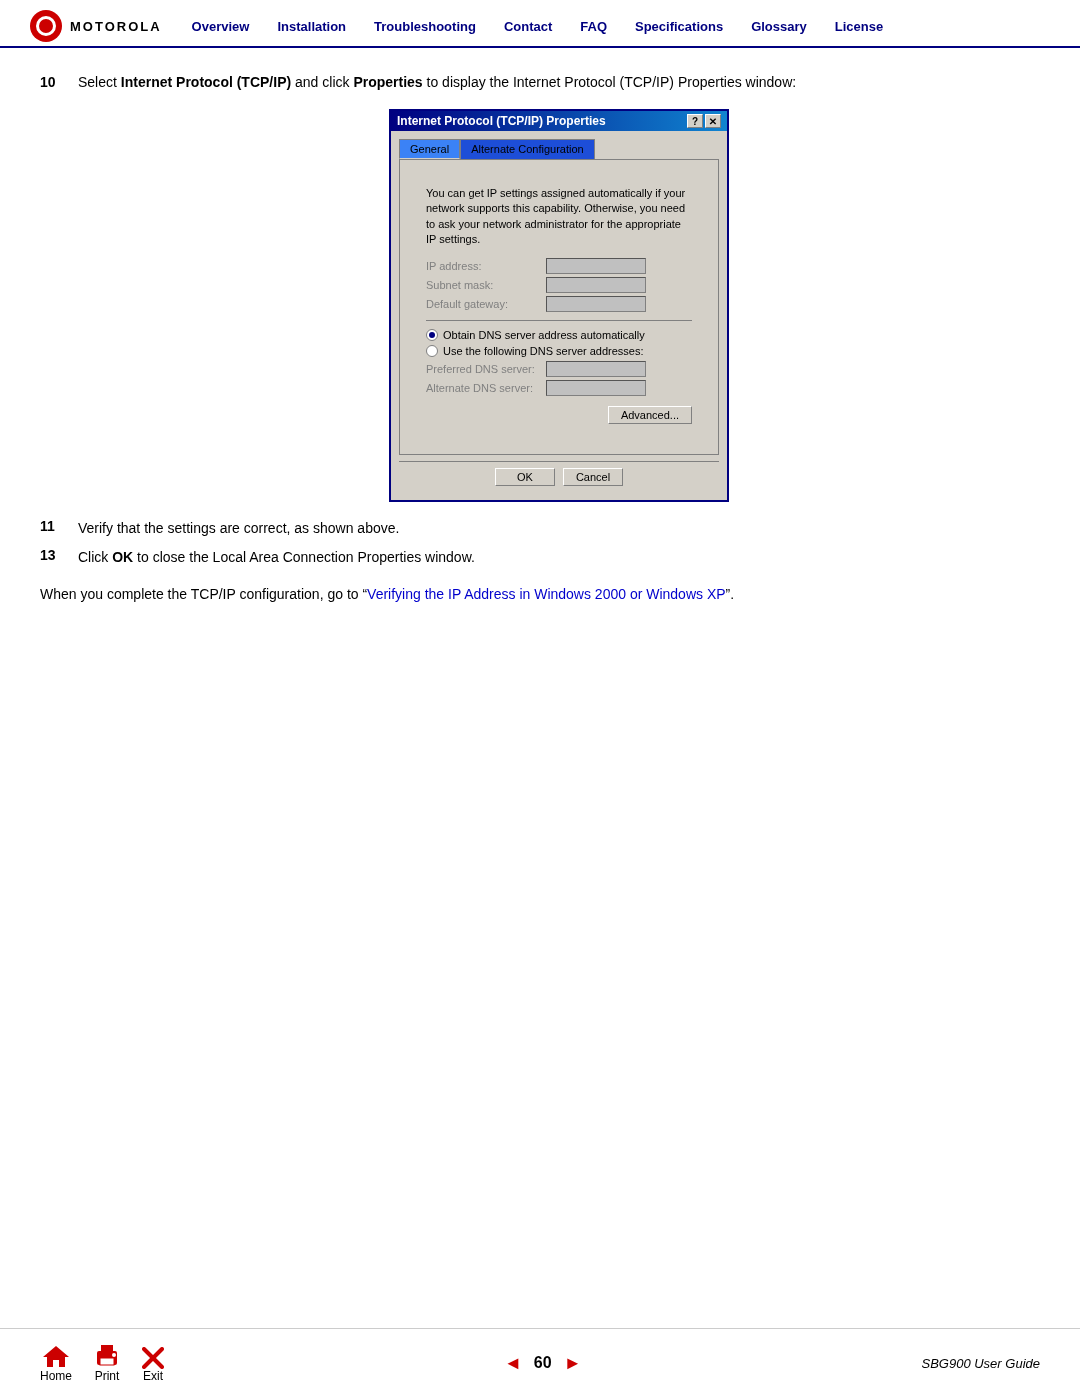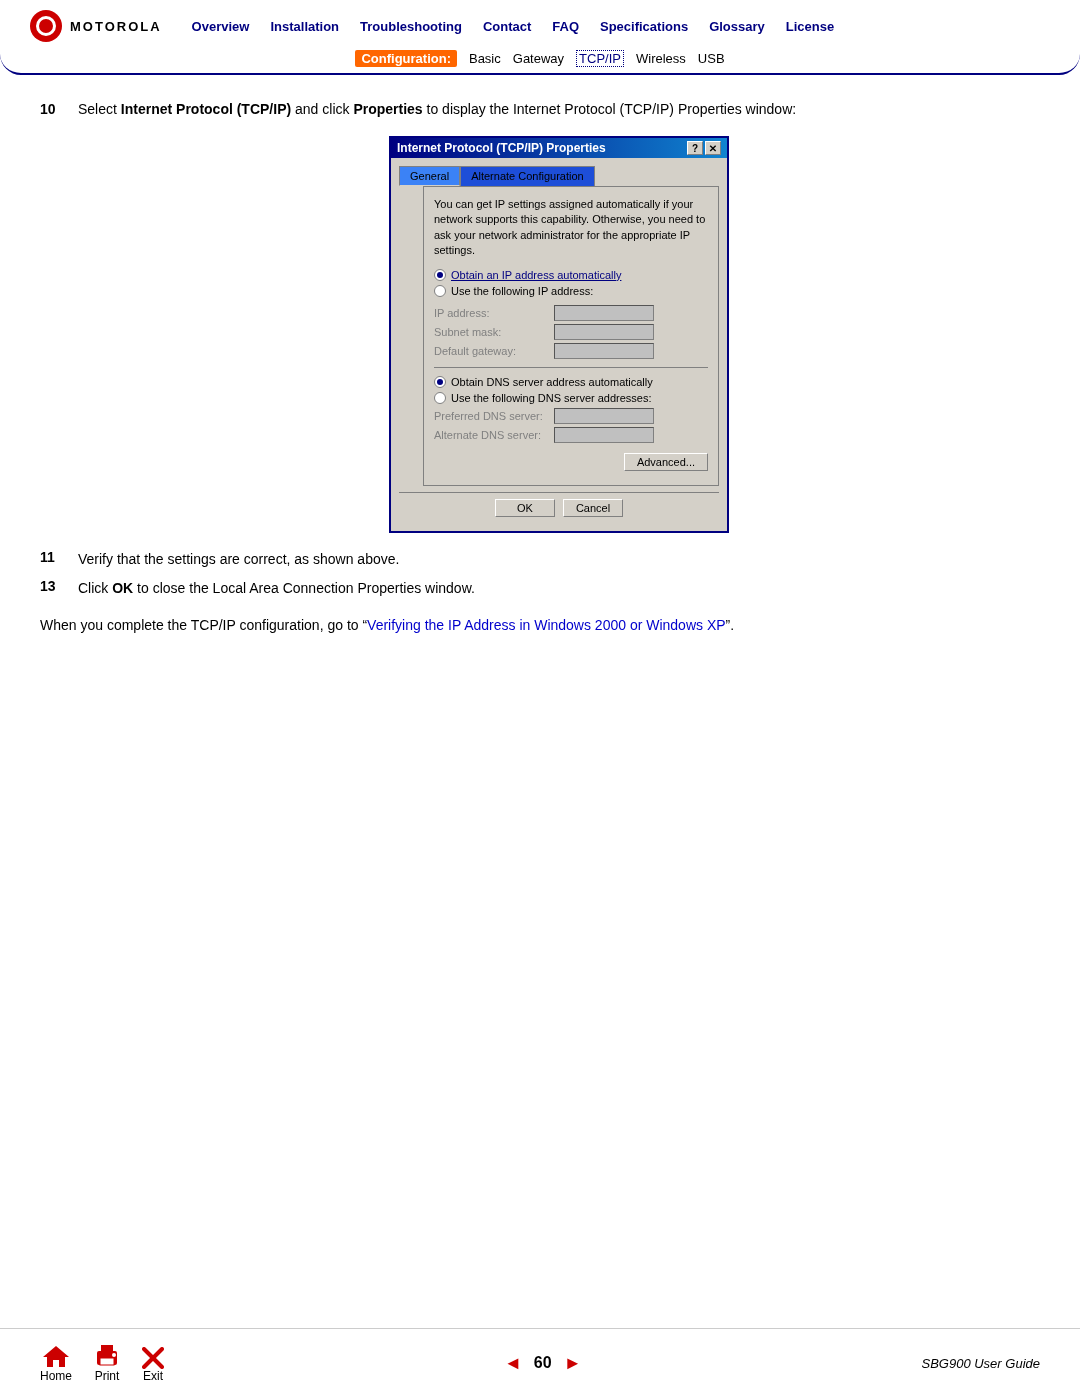--- a/index.html
+++ b/index.html
@@ -11,21 +11,20 @@
       font-size: 14px;
       color: #000000;
       position: relative;
     }
 
     
     .header {
       padding: 10px 30px 0 30px;
       border-bottom: 2px solid #000080;
       margin-bottom: 0;
-      border-radius: 21px;
     }
     .header-top {
       display: flex;
       align-items: center;
       margin-bottom: 4px;
     }
     .motorola-logo {
       display: flex;
       align-items: center;
       margin-right: 30px;
@@ -47,21 +46,21 @@
       border-radius: 50%;
     }
     .motorola-text {
       font-weight: bold;
       font-size: 13px;
       letter-spacing: 2px;
       color: #000000;
     }
     .nav-links {
       display: flex;
-      gap: 21px;
+      gap: 28px;
       align-items: center;
     }
     .nav-link {
       color: #000080;
       text-decoration: none;
       font-size: 13px;
       font-weight: bold;
       cursor: pointer;
     }
     .nav-link.active-troubleshooting {
@@ -177,22 +176,21 @@
     }
     .win-tab.active {
       background: #3b82f6;
       border-bottom: 1px solid #d4d0c8;
       z-index: 1;
       font-weight: normal;
     }
     .win-tab-content {
       border: 1px solid #808080;
       background: #d4d0c8;
-      padding: 10px;
-      margin-left: 24px;
+      padding: 26px;
     }
     .win-description {
       font-size: 11px;
       line-height: 1.4;
       margin-bottom: 10px;
       color: #000;
     }
     .win-radio-group {
       margin-bottom: 8px;
     }
@@ -368,28 +366,20 @@
     <nav class="nav-links">
       <a class="nav-link">Overview</a>
       <a class="nav-link">Installation</a>
       <a class="nav-link active-troubleshooting">Troubleshooting</a>
       <a class="nav-link">Contact</a>
       <a class="nav-link">FAQ</a>
       <a class="nav-link">Specifications</a>
       <a class="nav-link">Glossary</a>
       <a class="nav-link">License</a>
     </nav>
-  </div>
-  <div class="header-bottom">
-    <span class="config-box">Configuration:</span>
-    <a class="sub-nav-link">Basic</a>
-    <a class="sub-nav-link">Gateway</a>
-    <a class="sub-nav-link tcpip">TCP/IP</a>
-    <a class="sub-nav-link">Wireless</a>
-    <a class="sub-nav-link">USB</a>
   </div>
 </div>
 
 <div class="main-content">
 
   <div class="step-block">
     <span class="step-number">10</span>
     <p class="step-text">
       Select <b>Internet Protocol (TCP/IP)</b> and click <b>Properties</b> to display the Internet Protocol (TCP/IP) Properties window:
     </p>
@@ -405,30 +395,20 @@
         </div>
       </div>
       <div class="win-dialog-body">
         <div class="win-tabs">
           <div class="win-tab active">General</div>
           <div class="win-tab">Alternate Configuration</div>
         </div>
         <div class="win-tab-content">
           <p class="win-description">You can get IP settings assigned automatically if your network supports this capability. Otherwise, you need to ask your network administrator for the appropriate IP settings.</p>
 
-          <div class="win-radio-group">
-            <div class="win-radio-item">
-              <div class="win-radio checked"></div>
-              <span class="win-radio-label underlined">Obtain an IP address automatically</span>
-            </div>
-            <div class="win-radio-item">
-              <div class="win-radio"></div>
-              <span class="win-radio-label">Use the following IP address:</span>
-            </div>
-          </div>
 
           <div class="win-input-row">
             <span class="win-input-label">IP address:</span>
             <div class="win-input-field"></div>
           </div>
           <div class="win-input-row">
             <span class="win-input-label">Subnet mask:</span>
             <div class="win-input-field"></div>
           </div>
           <div class="win-input-row">

